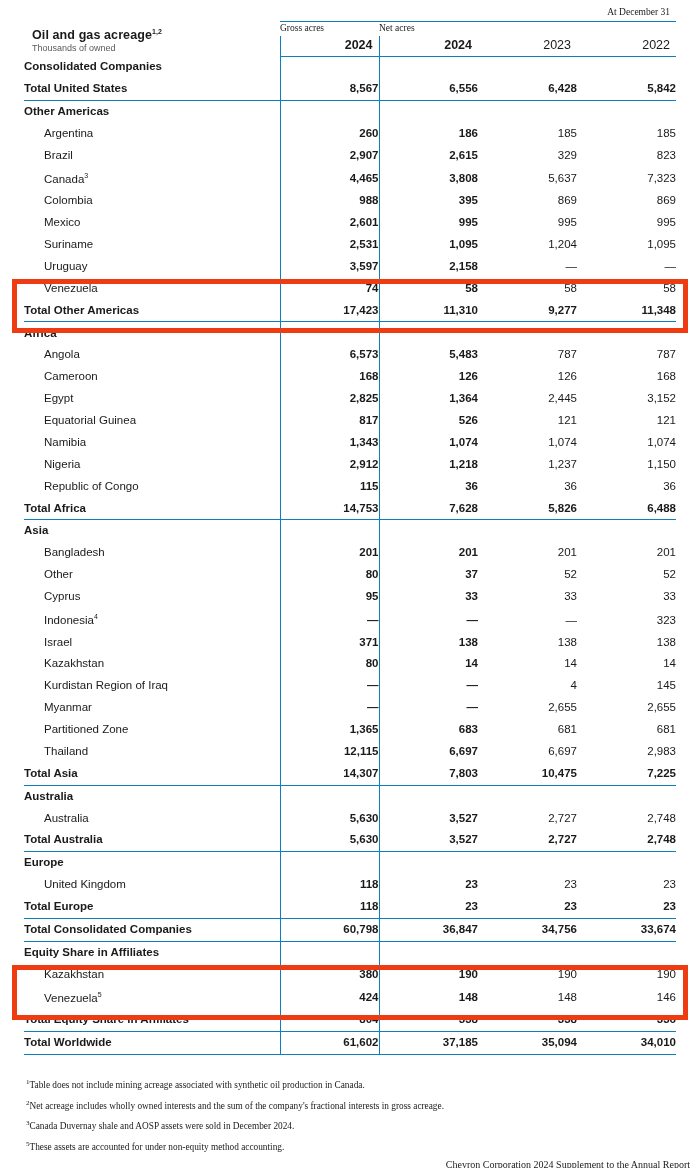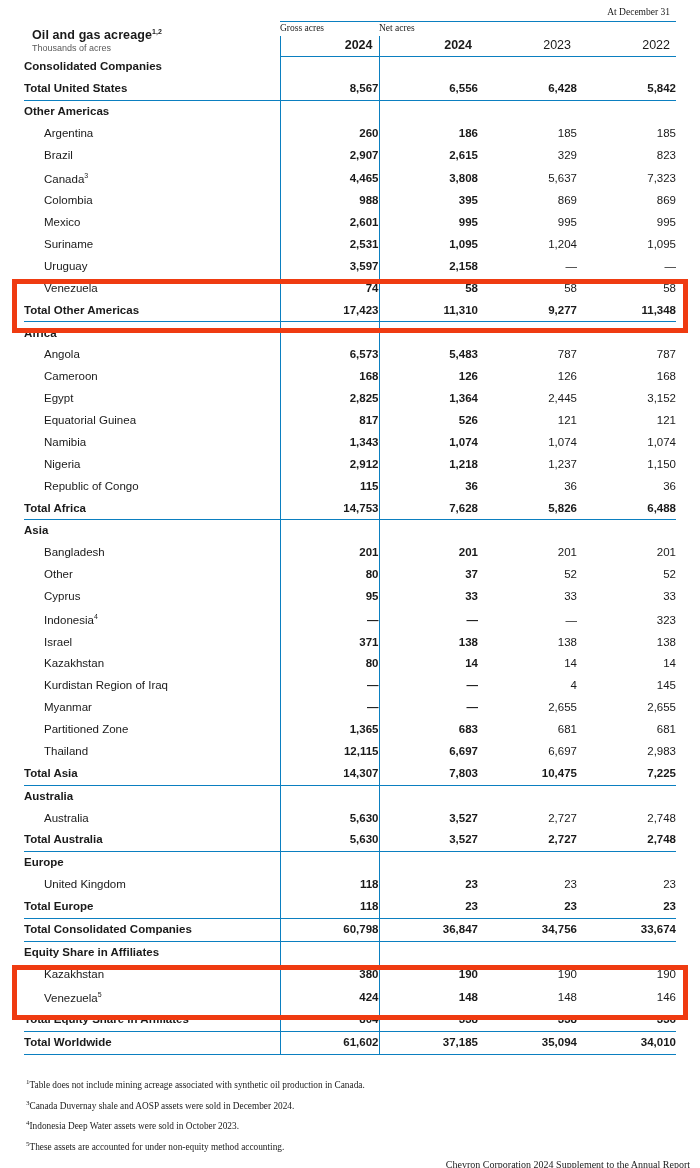--- a/index.html
+++ b/index.html
@@ -142,21 +142,21 @@
     </colgroup>
     <thead>
       <tr>
         <td></td>
         <td></td>
         <td class="hdr-atdec" colspan="3">At December 31</td>
       </tr>
       <tr>
         <td rowspan="2" class="title-cell">
           <div class="title-main"><span>Oil and gas acreage</span><sup>1,2</sup></div>
-          <div class="title-sub">Thousands of acres</div>
+          <div class="title-sub">Thousands of owned</div>
         </td>
         <td class="hdr-gross">Gross acres</td>
         <td class="hdr-net" colspan="3">Net acres</td>
       </tr>
       <tr class="rule-blue-bottom">
         <td class="yr bold vline-l">2024</td>
         <td class="yr bold vline-l">2024</td>
         <td class="yr">2023</td>
         <td class="yr">2022</td>
       </tr>
@@ -475,22 +475,22 @@
           <td class="num b vline-l">61,602</td>
           <td class="num b vline-l">37,185</td>
           <td class="num">35,094</td>
           <td class="num">34,010</td>
         </tr>
       </tbody>
   </table>
 
   <div class="footnotes" id="footnotes">
       <div><sup>1</sup><span>Table does not include mining acreage associated with synthetic oil production in Canada.</span></div>
+      <div><sup>2</sup><span>Net acreage includes wholly owned interests and the sum of the company's fractional interests in gross acreage.</span></div>
       <div><sup>3</sup><span>Canada Duvernay shale and AOSP assets were sold in December 2024.</span></div>
-      <div><sup>4</sup><span>Indonesia Deep Water assets were sold in October 2023.</span></div>
       <div><sup>5</sup><span>These assets are accounted for under non-equity method accounting.</span></div>
     </div>
 
   <div class="page-footer">Chevron Corporation 2024 Supplement to the Annual Report</div>
 
   <div class="redbox" id="redbox-venezuela-americas" style="top: 272.578px; height: 54.25px;"></div>
   <div class="redbox" id="redbox-equity-affiliates" style="top: 958.531px; height: 55.5781px;"></div>
 </div>
 
 </body></html>

